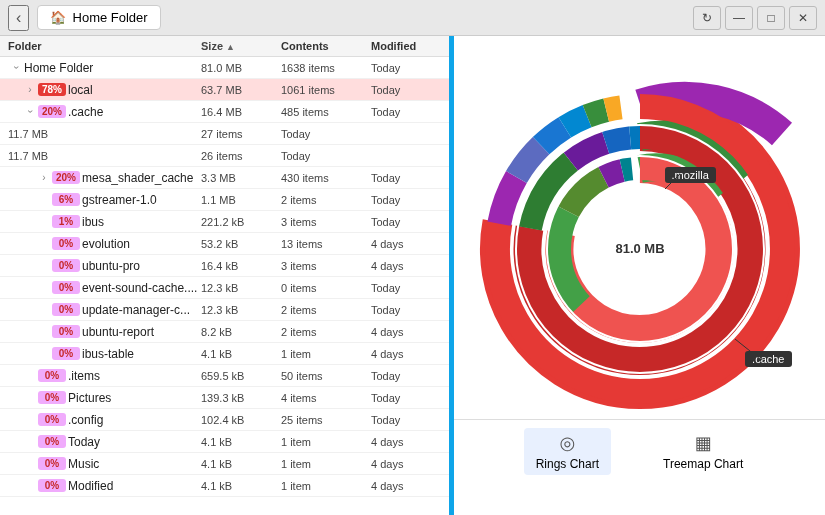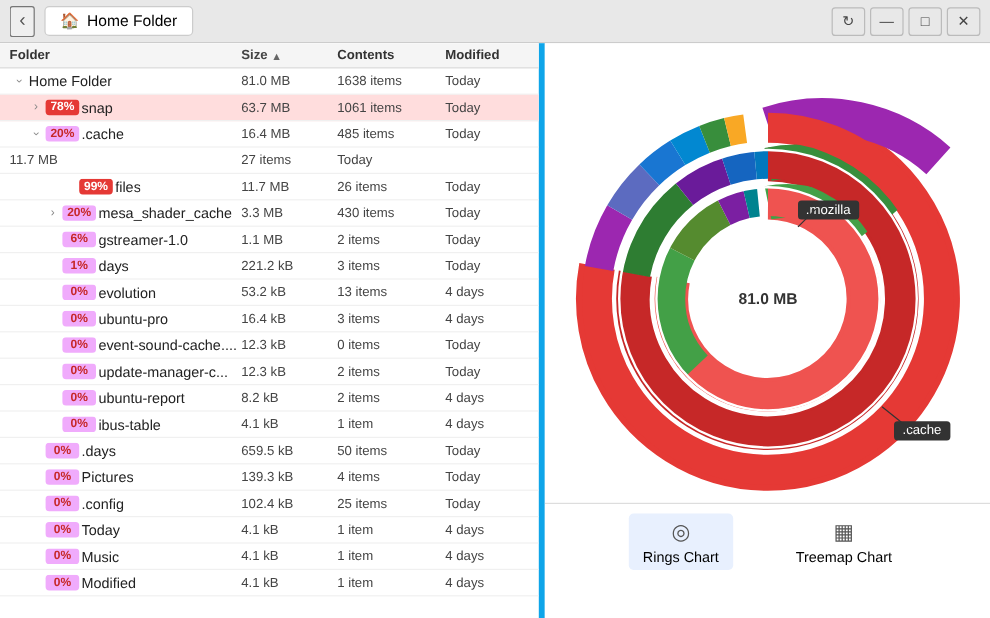--- a/index.html
+++ b/index.html
@@ -136,21 +136,21 @@
       </div>
       <span class="col-size">81.0 MB</span>
       <span class="col-contents">1638 items</span>
       <span class="col-modified">Today</span>
     </div>
         <div class="tree-row highlighted">
       <div class="folder-cell">
         <span class="indent" style="width:14px"></span>
         <span class="expand-btn">›</span>
         <span class="badge badge-red">78%</span>
-        <span class="folder-name">snap</span>
+        <span class="folder-name">local</span>
       </div>
       <span class="col-size">63.7 MB</span>
       <span class="col-contents">1061 items</span>
       <span class="col-modified">Today</span>
     </div>
         <div class="tree-row">
       <div class="folder-cell">
         <span class="indent" style="width:14px"></span>
         <span class="expand-btn expanded">›</span>
         <span class="badge badge-pink">20%</span>
@@ -159,26 +159,20 @@
       <span class="col-size">16.4 MB</span>
       <span class="col-contents">485 items</span>
       <span class="col-modified">Today</span>
     </div>
         <div class="tree-row">
       <span class="col-size">11.7 MB</span>
       <span class="col-contents">27 items</span>
       <span class="col-modified">Today</span>
     </div>
         <div class="tree-row">
-      <div class="folder-cell">
-        <span class="indent" style="width:42px"></span>
-        <span class="expand-btn"></span>
-        <span class="badge badge-red">99%</span>
-        <span class="folder-name">files</span>
-      </div>
       <span class="col-size">11.7 MB</span>
       <span class="col-contents">26 items</span>
       <span class="col-modified">Today</span>
     </div>
         <div class="tree-row">
       <div class="folder-cell">
         <span class="indent" style="width:28px"></span>
         <span class="expand-btn">›</span>
         <span class="badge badge-pink">20%</span>
         <span class="folder-name">mesa_shader_cache</span>
@@ -196,21 +190,21 @@
       </div>
       <span class="col-size">1.1 MB</span>
       <span class="col-contents">2 items</span>
       <span class="col-modified">Today</span>
     </div>
         <div class="tree-row">
       <div class="folder-cell">
         <span class="indent" style="width:28px"></span>
         <span class="expand-btn"></span>
         <span class="badge badge-pink">1%</span>
-        <span class="folder-name">days</span>
+        <span class="folder-name">ibus</span>
       </div>
       <span class="col-size">221.2 kB</span>
       <span class="col-contents">3 items</span>
       <span class="col-modified">Today</span>
     </div>
         <div class="tree-row">
       <div class="folder-cell">
         <span class="indent" style="width:28px"></span>
         <span class="expand-btn"></span>
         <span class="badge badge-pink">0%</span>
@@ -273,21 +267,21 @@
       </div>
       <span class="col-size">4.1 kB</span>
       <span class="col-contents">1 item</span>
       <span class="col-modified">4 days</span>
     </div>
         <div class="tree-row">
       <div class="folder-cell">
         <span class="indent" style="width:14px"></span>
         <span class="expand-btn"></span>
         <span class="badge badge-pink">0%</span>
-        <span class="folder-name">.days</span>
+        <span class="folder-name">.items</span>
       </div>
       <span class="col-size">659.5 kB</span>
       <span class="col-contents">50 items</span>
       <span class="col-modified">Today</span>
     </div>
         <div class="tree-row">
       <div class="folder-cell">
         <span class="indent" style="width:14px"></span>
         <span class="expand-btn"></span>
         <span class="badge badge-pink">0%</span>

